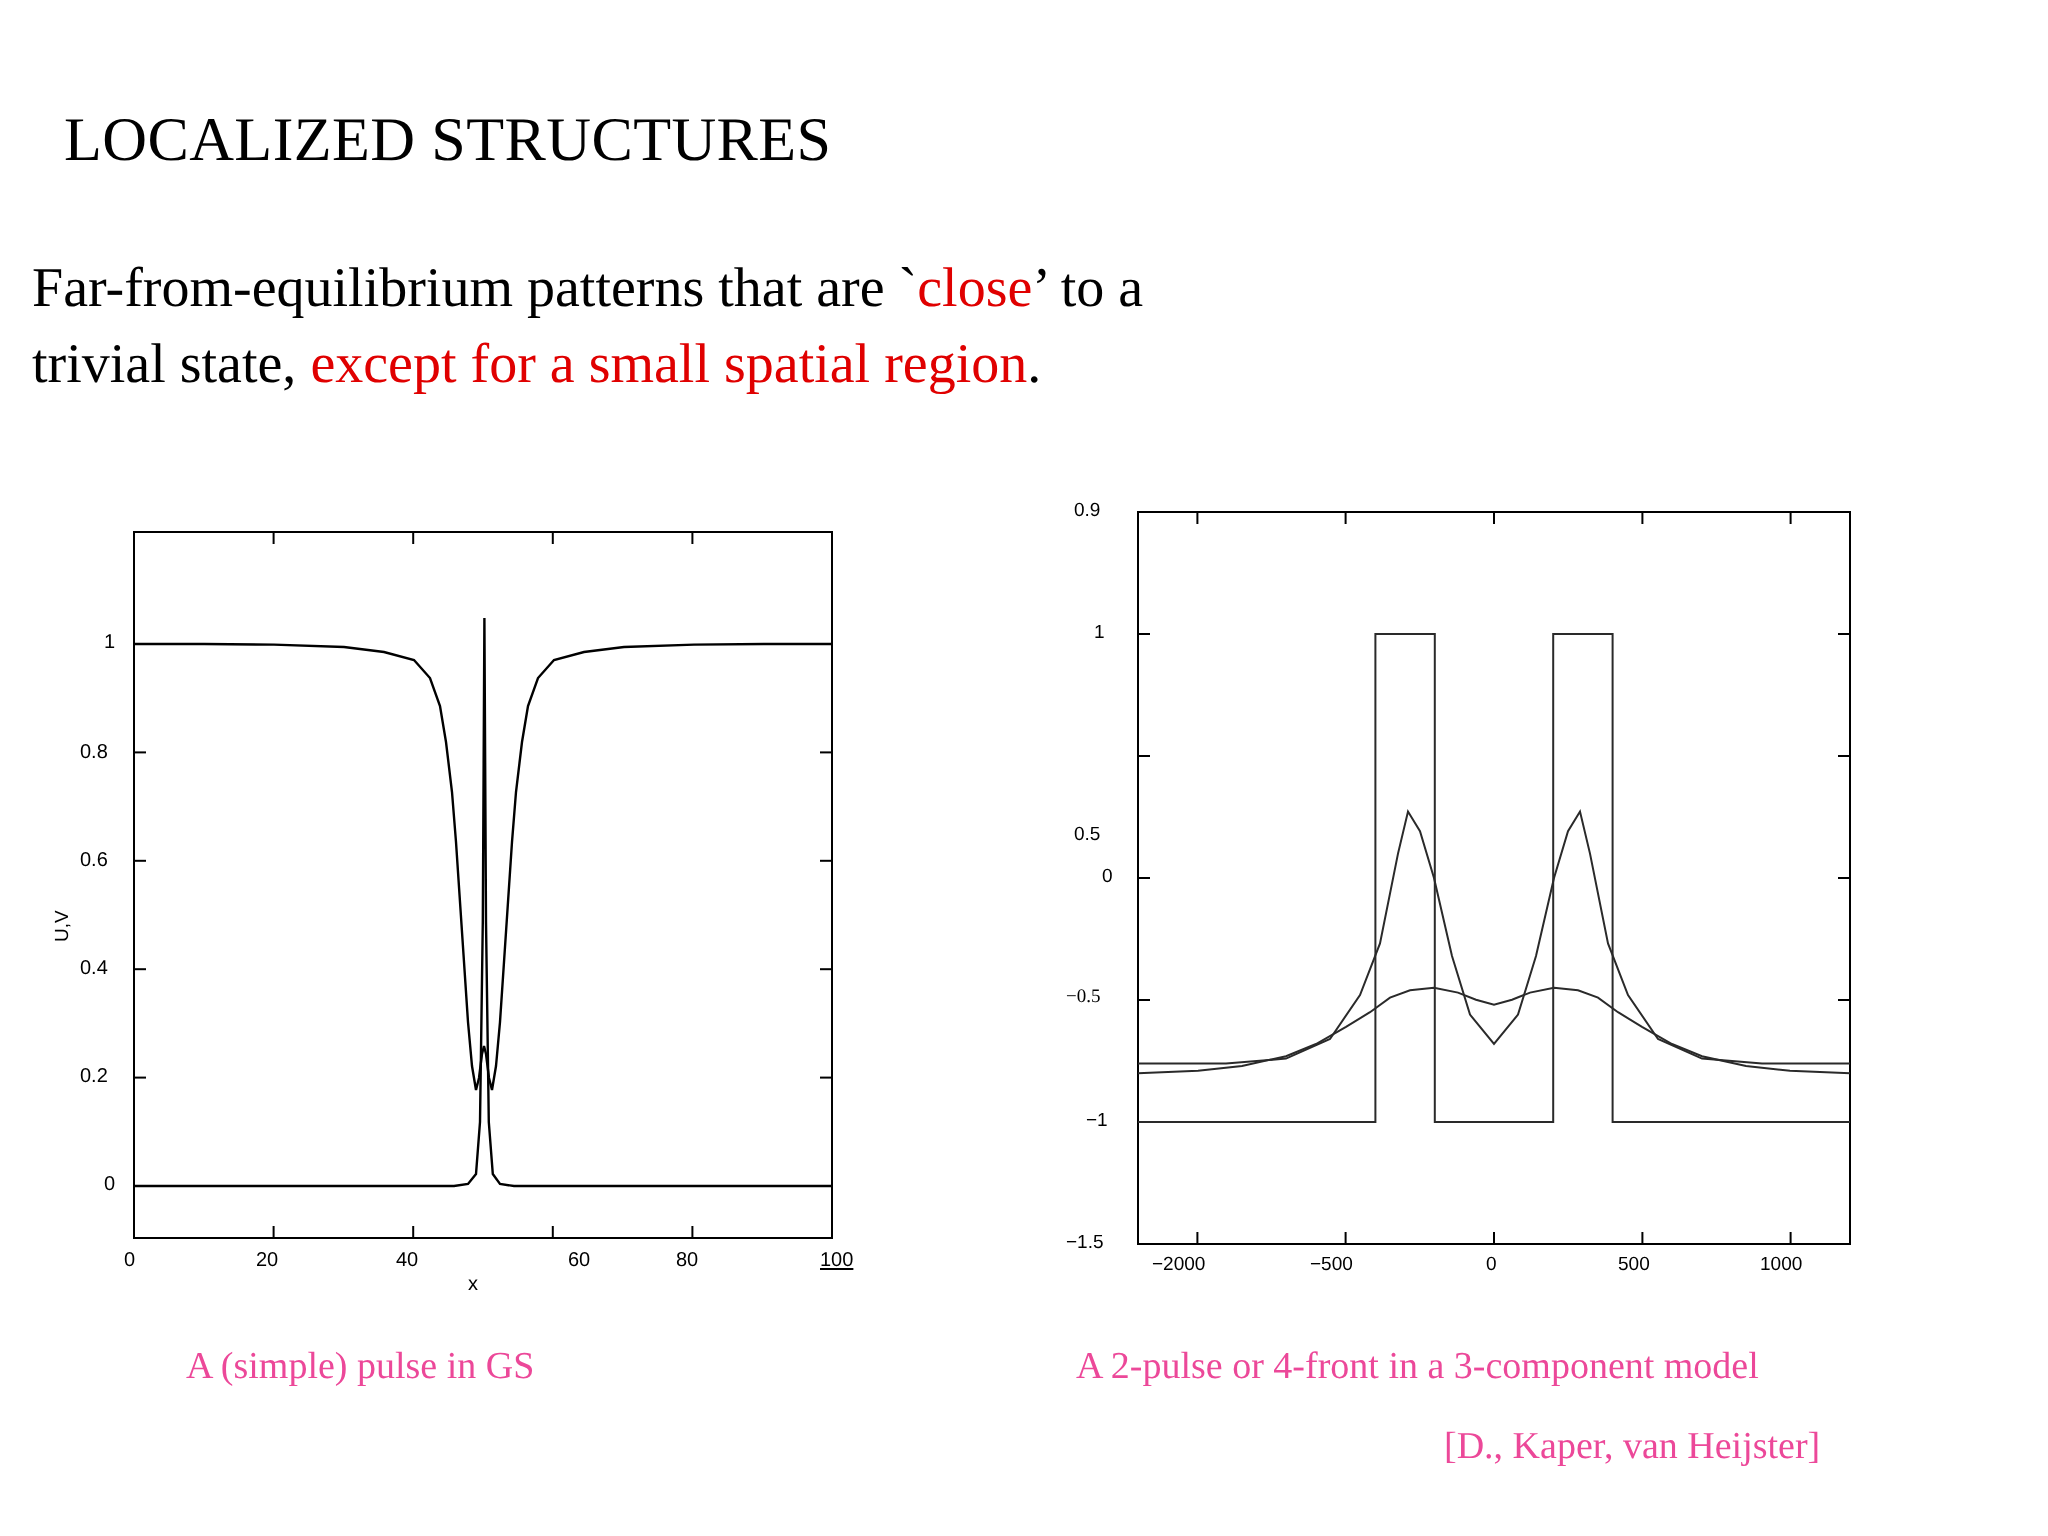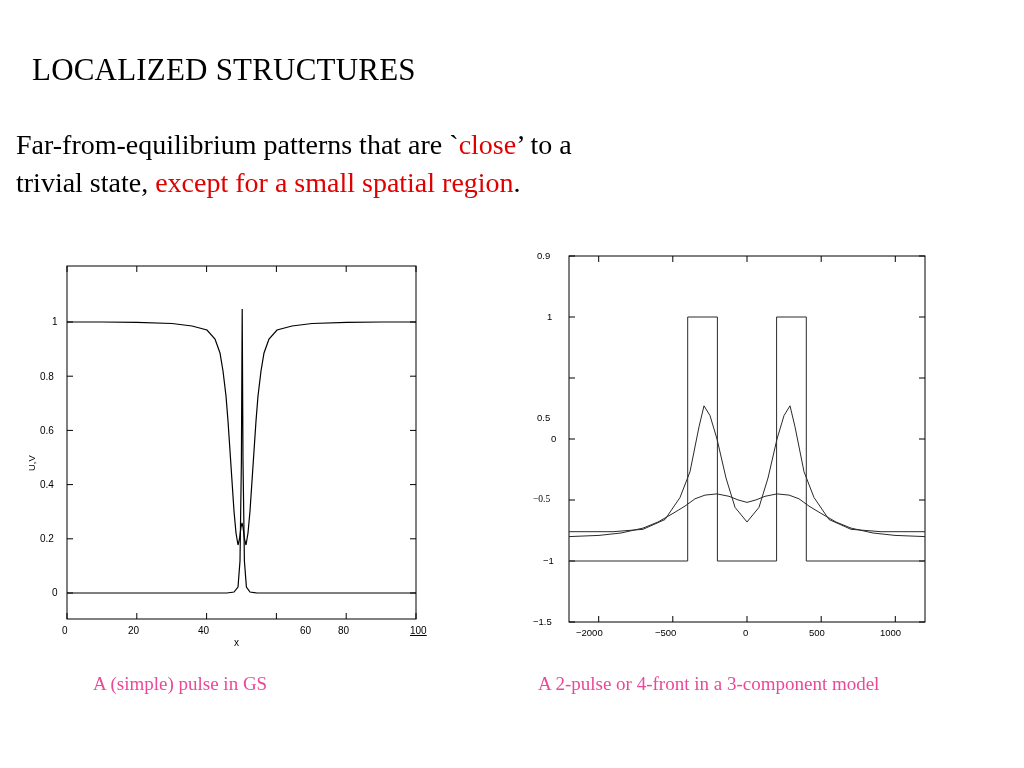--- a/index.html
+++ b/index.html
@@ -201,21 +201,21 @@
         L 184.4,326
         L 188,331
         L 195,332
         L 354,332
       "></path>
     </svg>
 
     <div class="axis-label" style="left:0px; top:364px;">0</div>
     <div class="axis-label" style="left:66px; top:364px;">20</div>
     <div class="axis-label" style="left:136px; top:364px;">40</div>
-    <div class="axis-label" style="left:206px; top:364px;padding-left:32px;">60</div>
+    <div class="axis-label" style="left:190px; top:364px;padding-left:32px;">60</div>
     <div class="axis-label" style="left:276px; top:364px;">80</div>
     <div class="axis-label" style="left:348px; top:364px;text-decoration:underline;">100</div>
 
     <div class="axis-label" style="left:-10px; top:326px;">0</div>
     <div class="axis-label" style="left:-22px; top:272px;">0.2</div>
     <div class="axis-label" style="left:-22px; top:218px;">0.4</div>
     <div class="axis-label" style="left:-22px; top:164px;">0.6</div>
     <div class="axis-label" style="left:-22px; top:110px;">0.8</div>
     <div class="axis-label" style="left:-10px; top:55px;">1</div>
 
@@ -338,14 +338,15 @@
 
     <div class="axis-label small" style="left:55px; top:377px;">−2000</div>
     <div class="axis-label small" style="left:134px; top:377px;">−500</div>
     <div class="axis-label small" style="left:222px; top:377px;">0</div>
     <div class="axis-label small" style="left:288px; top:377px;">500</div>
     <div class="axis-label small" style="left:359px; top:377px;">1000</div>
   </div>
 
   <div class="caption caption-left">A (simple) pulse in GS</div>
   <div class="caption caption-right">A 2-pulse or 4-front in a 3-component model</div>
+  <div class="caption caption-credit">[D., Kaper, van Heijster]</div>
 
 </div>
 
 </body></html>

